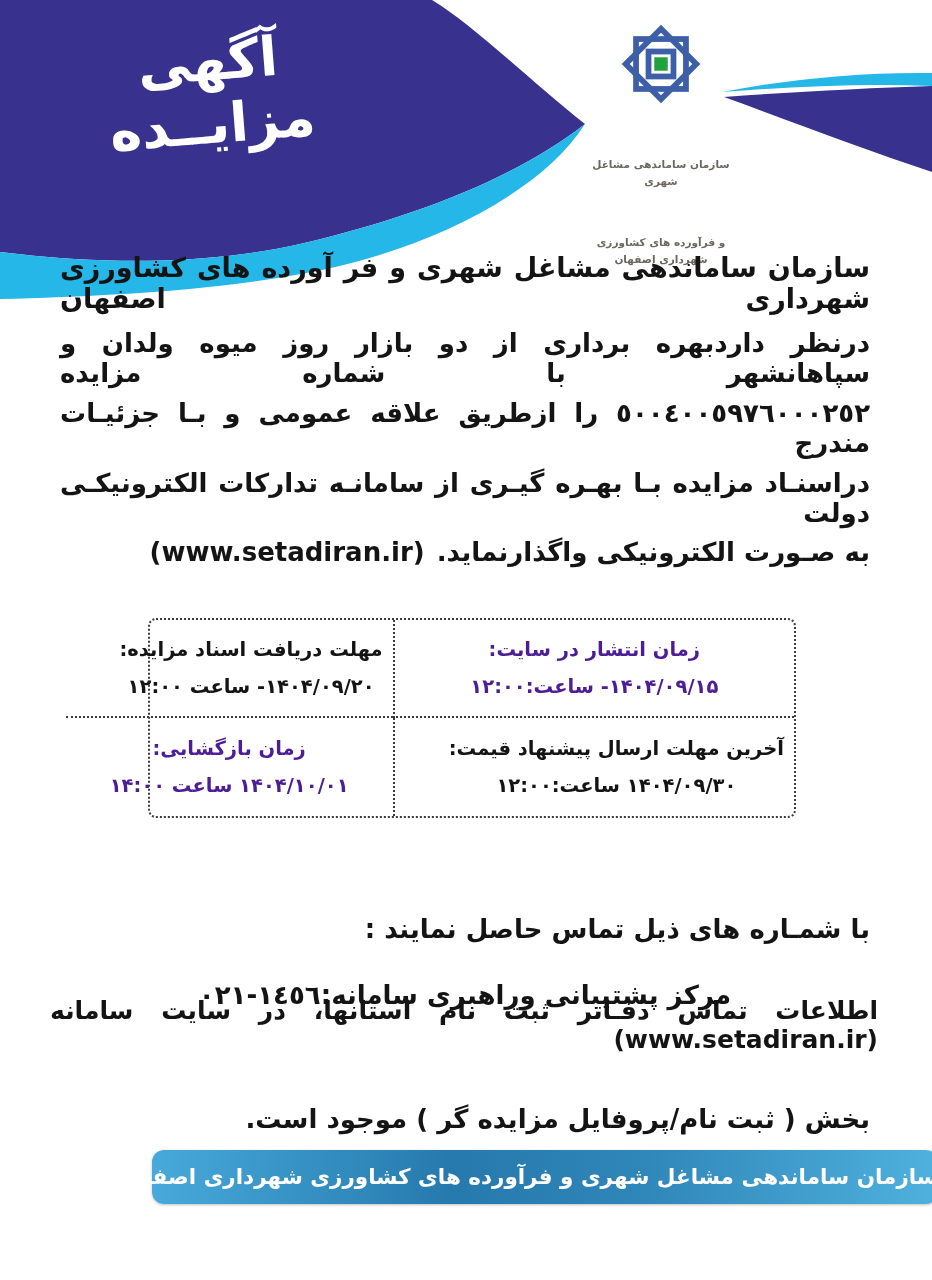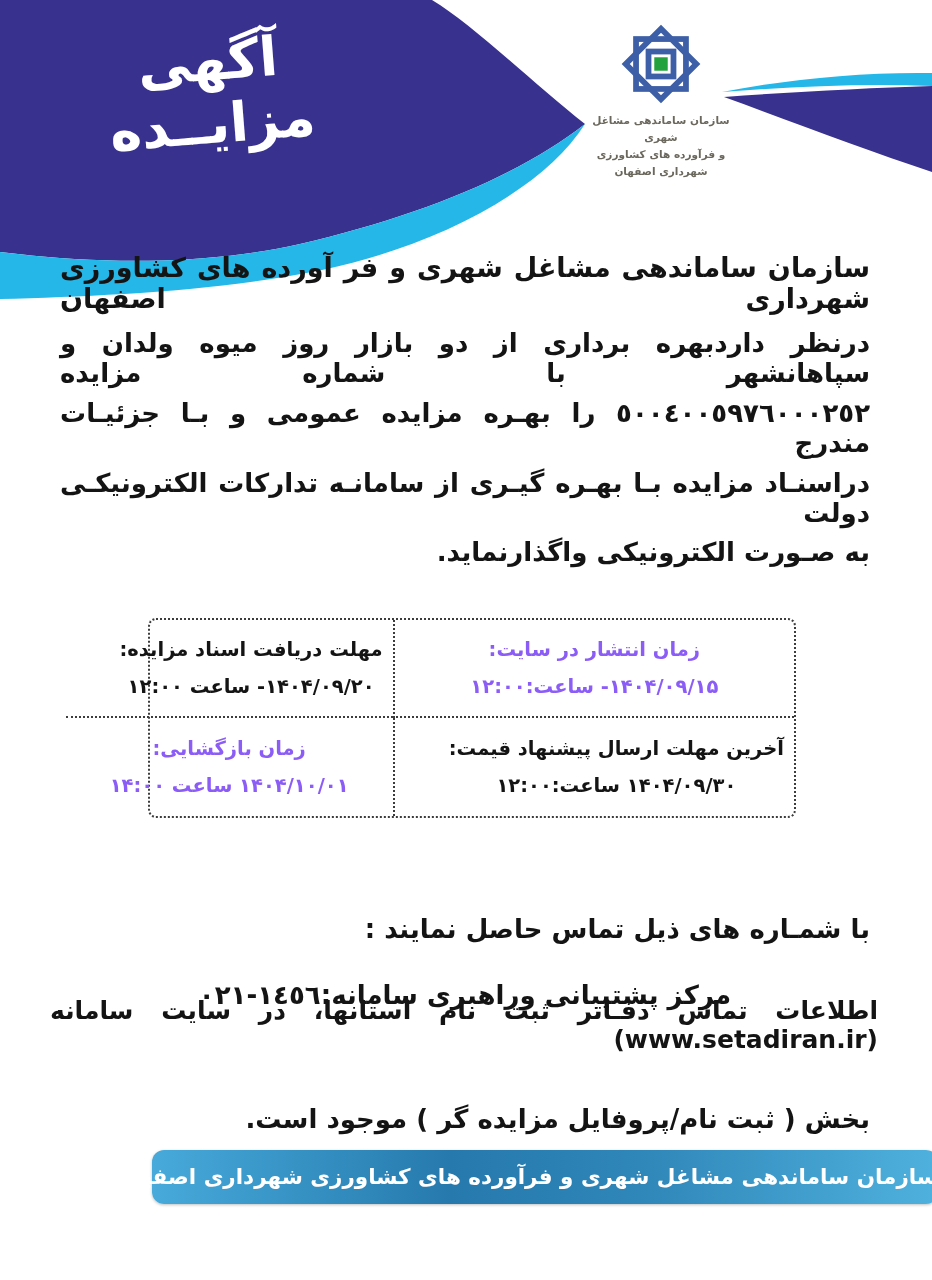--- a/index.html
+++ b/index.html
@@ -11,21 +11,21 @@
   }
   
   .header-svg{position:absolute;top:0;left:0;width:932px;height:330px;}
   .auction-title{
     position:absolute;top:30px;left:40px;width:340px;
     color:#ffffff;font-size:54px;font-weight:bold;text-align:center;
     transform:rotate(-4.5deg);letter-spacing:-1px;
   }
   .logo-block{position:absolute;top:16px;left:586px;width:150px;text-align:center;direction:rtl;}
   .logo-block svg{display:block;margin:0 auto;}
-  .logo-caption{color:#6a675c;font-size:10.5px;line-height:17px;font-weight:bold;}
+  .logo-caption{color:#6a675c;font-size:10.5px;line-height:17px;font-weight:bold;margin-top:44px;}
   
   .bline{
     position:absolute;left:60px;right:62px;color:#141414;font-weight:bold;
     font-size:26px;white-space:nowrap;
   }
   .just{white-space:normal;text-align:justify;text-align-last:justify;}
   .b1{top:252px;font-size:27px;}
   .b2{top:328px;}
   .b3{top:398px;}
   .b4{top:468px;}
@@ -36,21 +36,21 @@
     display:grid;grid-template-columns:1fr 1fr;grid-template-rows:1fr 1fr;
     border:2px dotted #3c3c3c;border-radius:8px;direction:rtl;
   }
   .cell{
     display:flex;flex-direction:column;align-items:center;justify-content:center;
     gap:14px;padding:6px 10px;
   }
   .cell:nth-child(odd){border-left:2px dotted #3c3c3c;}
   .cell:nth-child(1),.cell:nth-child(2){border-bottom:2px dotted #3c3c3c;}
   .cell .lab,.cell .val{font-weight:bold;font-size:19.5px;white-space:nowrap;}
-  .c-blue{color:#8b5cf6;}
+  .c-blue{color:#4c1d95;}
   .c-black{color:#141414;margin-left:44px;}
   
   .f6{top:848px;left:44px;right:46px;font-size:25px;}
   .f7{top:914px;text-align:right;}
   .f8{top:980px;text-align:center;}
   .f9{top:996px;left:50px;right:54px;font-size:25px;}
   .f10{top:1104px;text-align:right;}
   
   .banner{
     position:absolute;top:1150px;left:152px;right:-6px;height:54px;
@@ -89,24 +89,25 @@
         <rect x="37" y="37" width="26" height="26"></rect>
       </g>
       <rect x="43" y="43" width="14" height="14" fill="#23a13c"></rect>
     </svg>
     <div class="logo-caption">سازمان ساماندهی مشاغل شهری</div>
     <div class="logo-caption">و فرآورده های کشاورزی شهرداری اصفهان</div>
   </div>
 
   <div class="bline b1 just">سازمان ساماندهی مشاغل شهری و فر آورده های کشاورزی شهرداری اصفهان</div>
   <div class="bline b2 just">درنظر داردبهره برداری از دو بازار روز میوه ولدان و سپاهانشهر با شماره مزایده</div>
-  <div class="bline b3 just">٥٠٠٤٠٠٥٩٧٦٠٠٠٢٥٢ را بهـره مزایده عمومی و بـا جزئیـات مندرج</div>
+  <div class="bline b3 just">٥٠٠٤٠٠٥٩٧٦٠٠٠٢٥٢ را ازطریق علاقه عمومی و بـا جزئیـات مندرج</div>
   <div class="bline b4 just">دراسنـاد مزایده بـا بهـره گیـری از سامانـه تدارکات الکترونیکـی دولت</div>
   <div class="bline b5">
     <span>به صـورت الکترونیکی واگذارنماید.</span>
+    <span dir="ltr">(www.setadiran.ir)</span>
   </div>
 
   <div class="sched">
     <div class="cell">
       <div class="lab c-blue">زمان انتشار در سایت:</div>
       <div class="val c-blue">۱۴۰۴/۰۹/۱۵- ساعت:۱۲:۰۰</div>
     </div>
     <div class="cell">
       <div class="lab c-black">مهلت دریافت اسناد مزایده:</div>
       <div class="val c-black">۱۴۰۴/۰۹/۲۰- ساعت ۱۲:۰۰</div>

